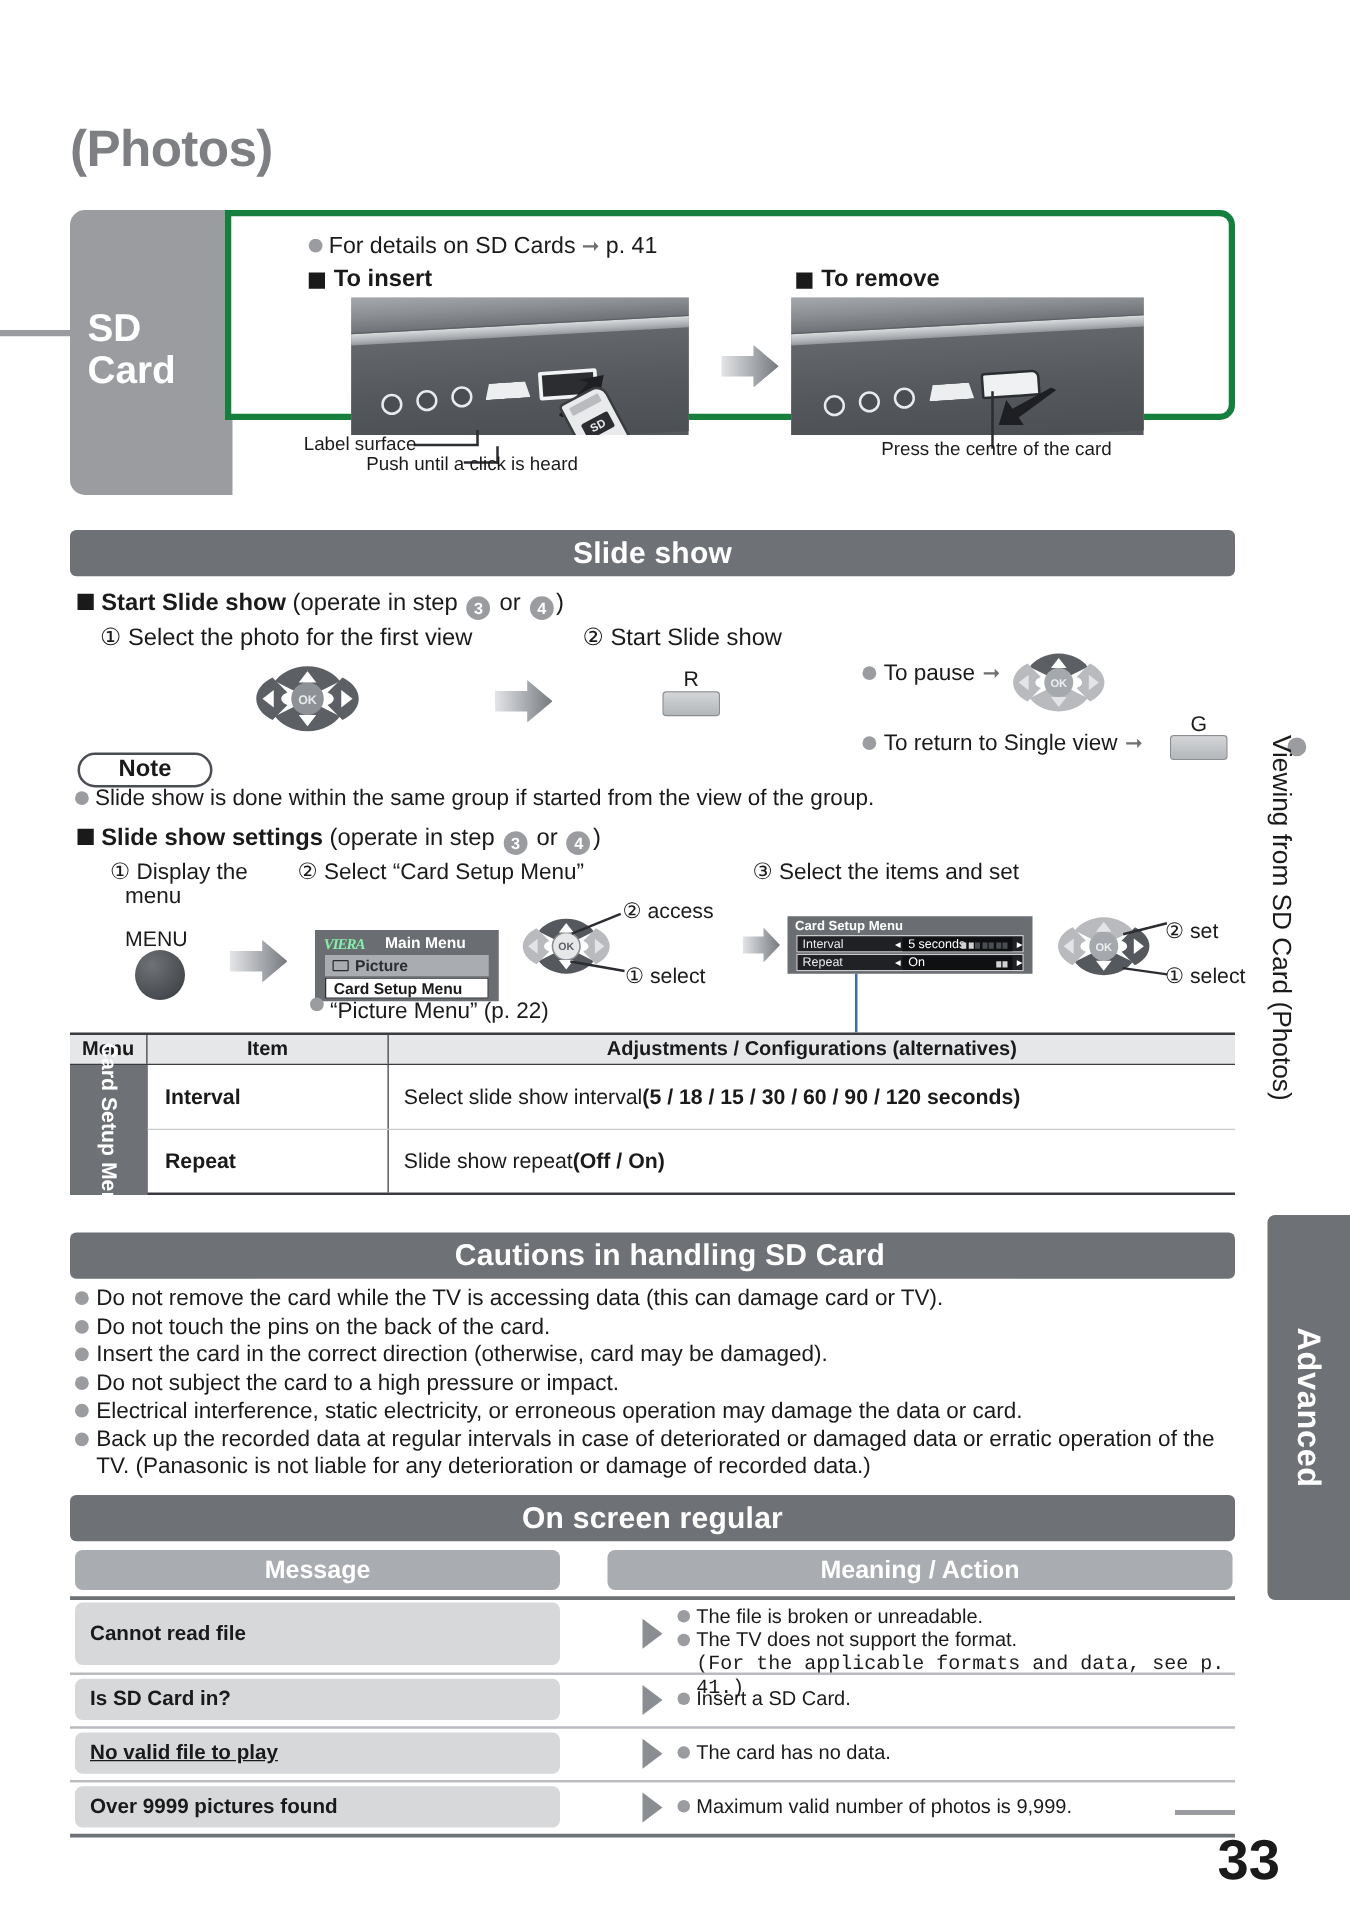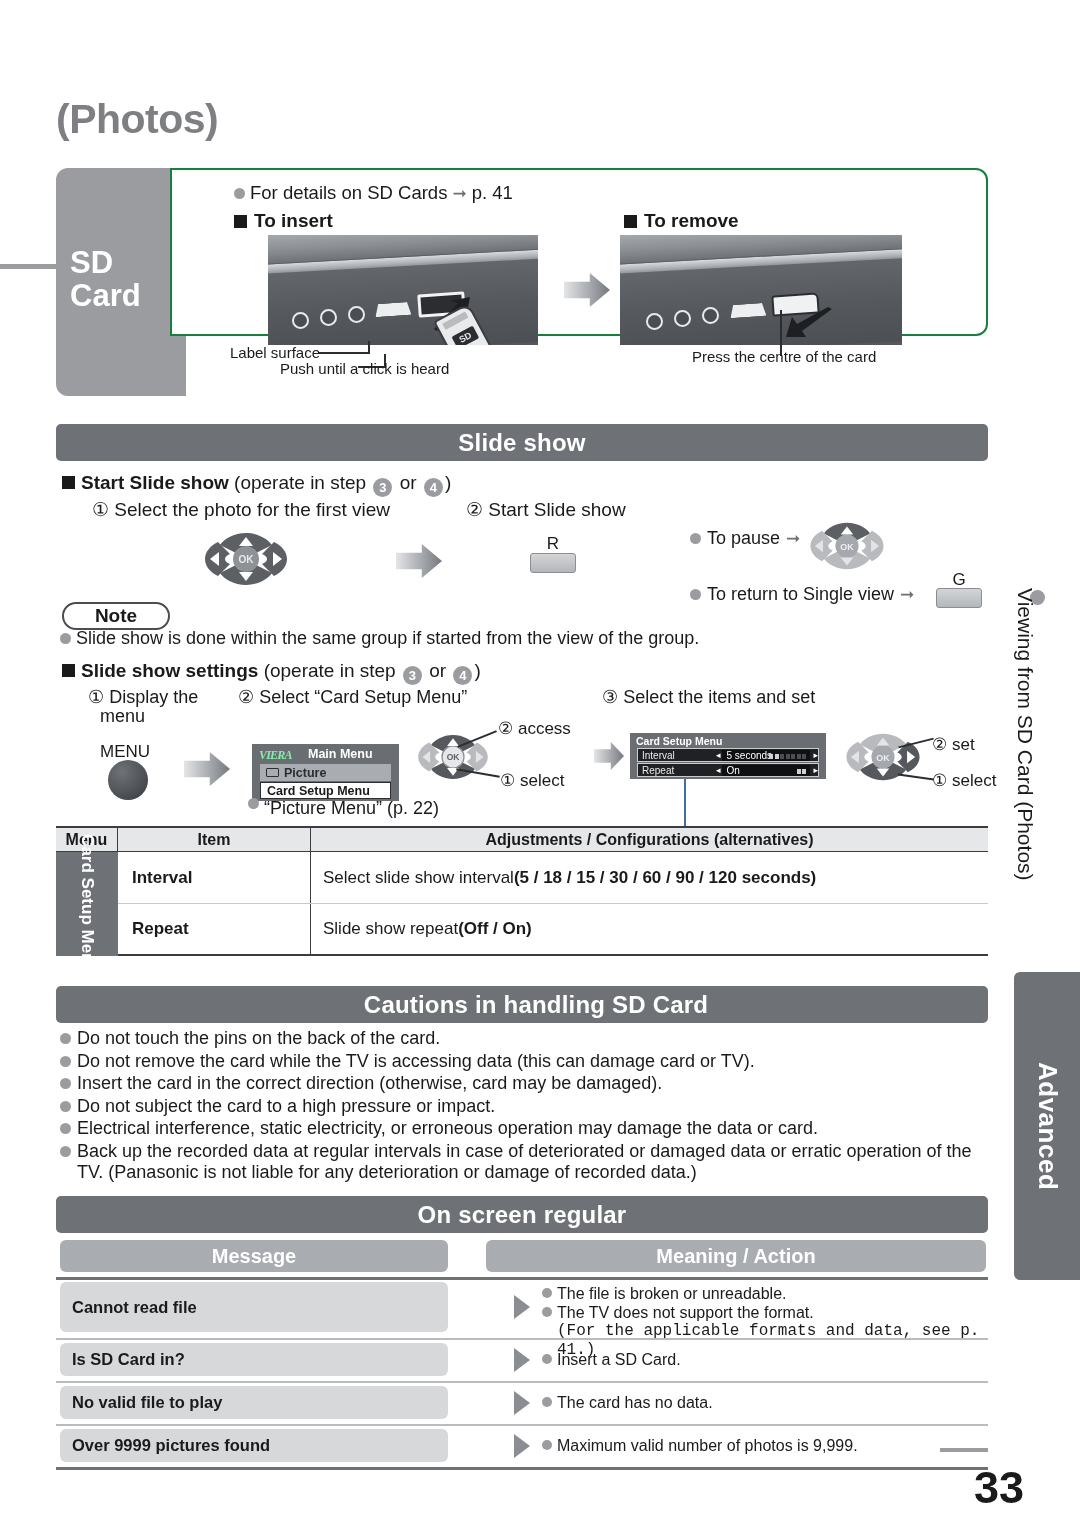--- a/index.html
+++ b/index.html
@@ -30,22 +30,22 @@
   .sd-panel{
     position:absolute; left:56px; top:168px; width:932px; height:228px;
   }
   .sd-badge{
     position:absolute; left:0; top:0; width:130px; height:228px;
     background:#9a9ca0; border-radius:12px 0 0 12px;
     color:#ffffff; font-size:31px; font-weight:bold; line-height:1.08;
     padding-left:14px; padding-top:78px;
   }
   .sd-body{
-    position:absolute; left:114px; top:0; right:0; height:168px;
-    background:#ffffff; border:2px solid #15803d; border-radius:0 12px 12px 0;
+    position:absolute; left:124px; top:0; right:0; height:168px;
+    background:#ffffff; border:5px solid #15803d; border-radius:0 12px 12px 0;
   }
   .sd-note{
     position:absolute; left:62px; top:12px; font-size:18.5px;
     display:flex; align-items:center; gap:5px; white-space:nowrap;
   }
   .gdot{
     display:inline-block; width:11px; height:11px; border-radius:50%;
     background:#9a9ca0; flex:none;
   }
   .arrowglyph{ color:#6e7073; font-size:17px; }
@@ -393,21 +393,21 @@
 </div>
 
 <div class="sectionbar" style="top:424px;">
   <span>Slide show</span>
 </div>
 
 <div class="t f19 b" style="left:62px; top:472px;">
   <span class="sq" style="margin-right:6px;"></span><span>Start Slide show</span><span style="font-weight:normal;"> <span>(operate in step</span> <span class="stepcirc">3</span> <span>or</span> <span class="stepcirc">4</span><span>)</span></span>
 </div>
 
-<div class="t f19" style="left:92px; top:498px;text-align:center;">① Select the photo for the first view</div>
+<div class="t f19" style="left:80px; top:498px;text-align:center;">① Select the photo for the first view</div>
 <div class="t f19" style="left:466px; top:498px;">② Start Slide show</div>
 
 <div class="dpad" style="left:200px; top:528px;">
   <svg width="92" height="62" viewBox="0 0 92 62">
     <g>
       <path d="M46 5 C58 5 68 11 72 17 L56 25 C54 22 50 20 46 20 C42 20 38 22 36 25 L20 17 C24 11 34 5 46 5 Z" fill="#5c5f63"></path>
       <path d="M46 57 C58 57 68 51 72 45 L56 37 C54 40 50 42 46 42 C42 42 38 40 36 37 L20 45 C24 51 34 57 46 57 Z" fill="#5c5f63"></path>
       <path d="M5 31 C5 24 10 18 18 14 L30 26 C27 27 25 29 25 31 C25 33 27 35 30 36 L18 48 C10 44 5 38 5 31 Z" fill="#5c5f63"></path>
       <path d="M87 31 C87 24 82 18 74 14 L62 26 C65 27 67 29 67 31 C67 33 65 35 62 36 L74 48 C82 44 87 38 87 31 Z" fill="#5c5f63"></path>
       <circle cx="46" cy="31" r="13" fill="#8e9196"></circle>
@@ -592,25 +592,25 @@
   <span>Card Setup Menu</span>
 </div>
 
 <div class="sectionbar" style="top:986px;padding-left:28px;">
   <span>Cautions in handling SD Card</span>
 </div>
 
 <div class="bullets" style="top:1028px; width:930px;">
   <div class="li">
       <span class="gdot"></span>
-      <span class="tx">Do not touch the pins on the back of the card.</span>
+      <span class="tx">Do not remove the card while the TV is accessing data (this can damage card or TV).</span>
     </div>
   <div class="li">
       <span class="gdot"></span>
-      <span class="tx">Do not remove the card while the TV is accessing data (this can damage card or TV).</span>
+      <span class="tx">Do not touch the pins on the back of the card.</span>
     </div>
   <div class="li">
       <span class="gdot"></span>
       <span class="tx">Insert the card in the correct direction (otherwise, card may be damaged).</span>
     </div>
   <div class="li">
       <span class="gdot"></span>
       <span class="tx">Do not subject the card to a high pressure or impact.</span>
     </div>
   <div class="li">
@@ -658,21 +658,21 @@
   <div class="msg-right" style="left:486px; top:7px;">
     <div class="li">
         <span class="gdot"></span>
         <span>Insert a SD Card.</span>
       </div>
   </div>
 </div>
 <div class="hr" style="top:1381px;"></div>
 
 <div class="msg-row" style="top:1386px; height:38px;">
-  <div class="msg-left" style="top:0; height:33px;">No valid file to play</div>
+  <div class="msg-left" style="top:0; height:33px;text-decoration:underline;">No valid file to play</div>
   <div class="msg-tri" style="left:458px; top:5px;"></div>
   <div class="msg-right" style="left:486px; top:7px;">
     <div class="li">
         <span class="gdot"></span>
         <span>The card has no data.</span>
       </div>
   </div>
 </div>
 <div class="hr" style="top:1424px;"></div>
 

